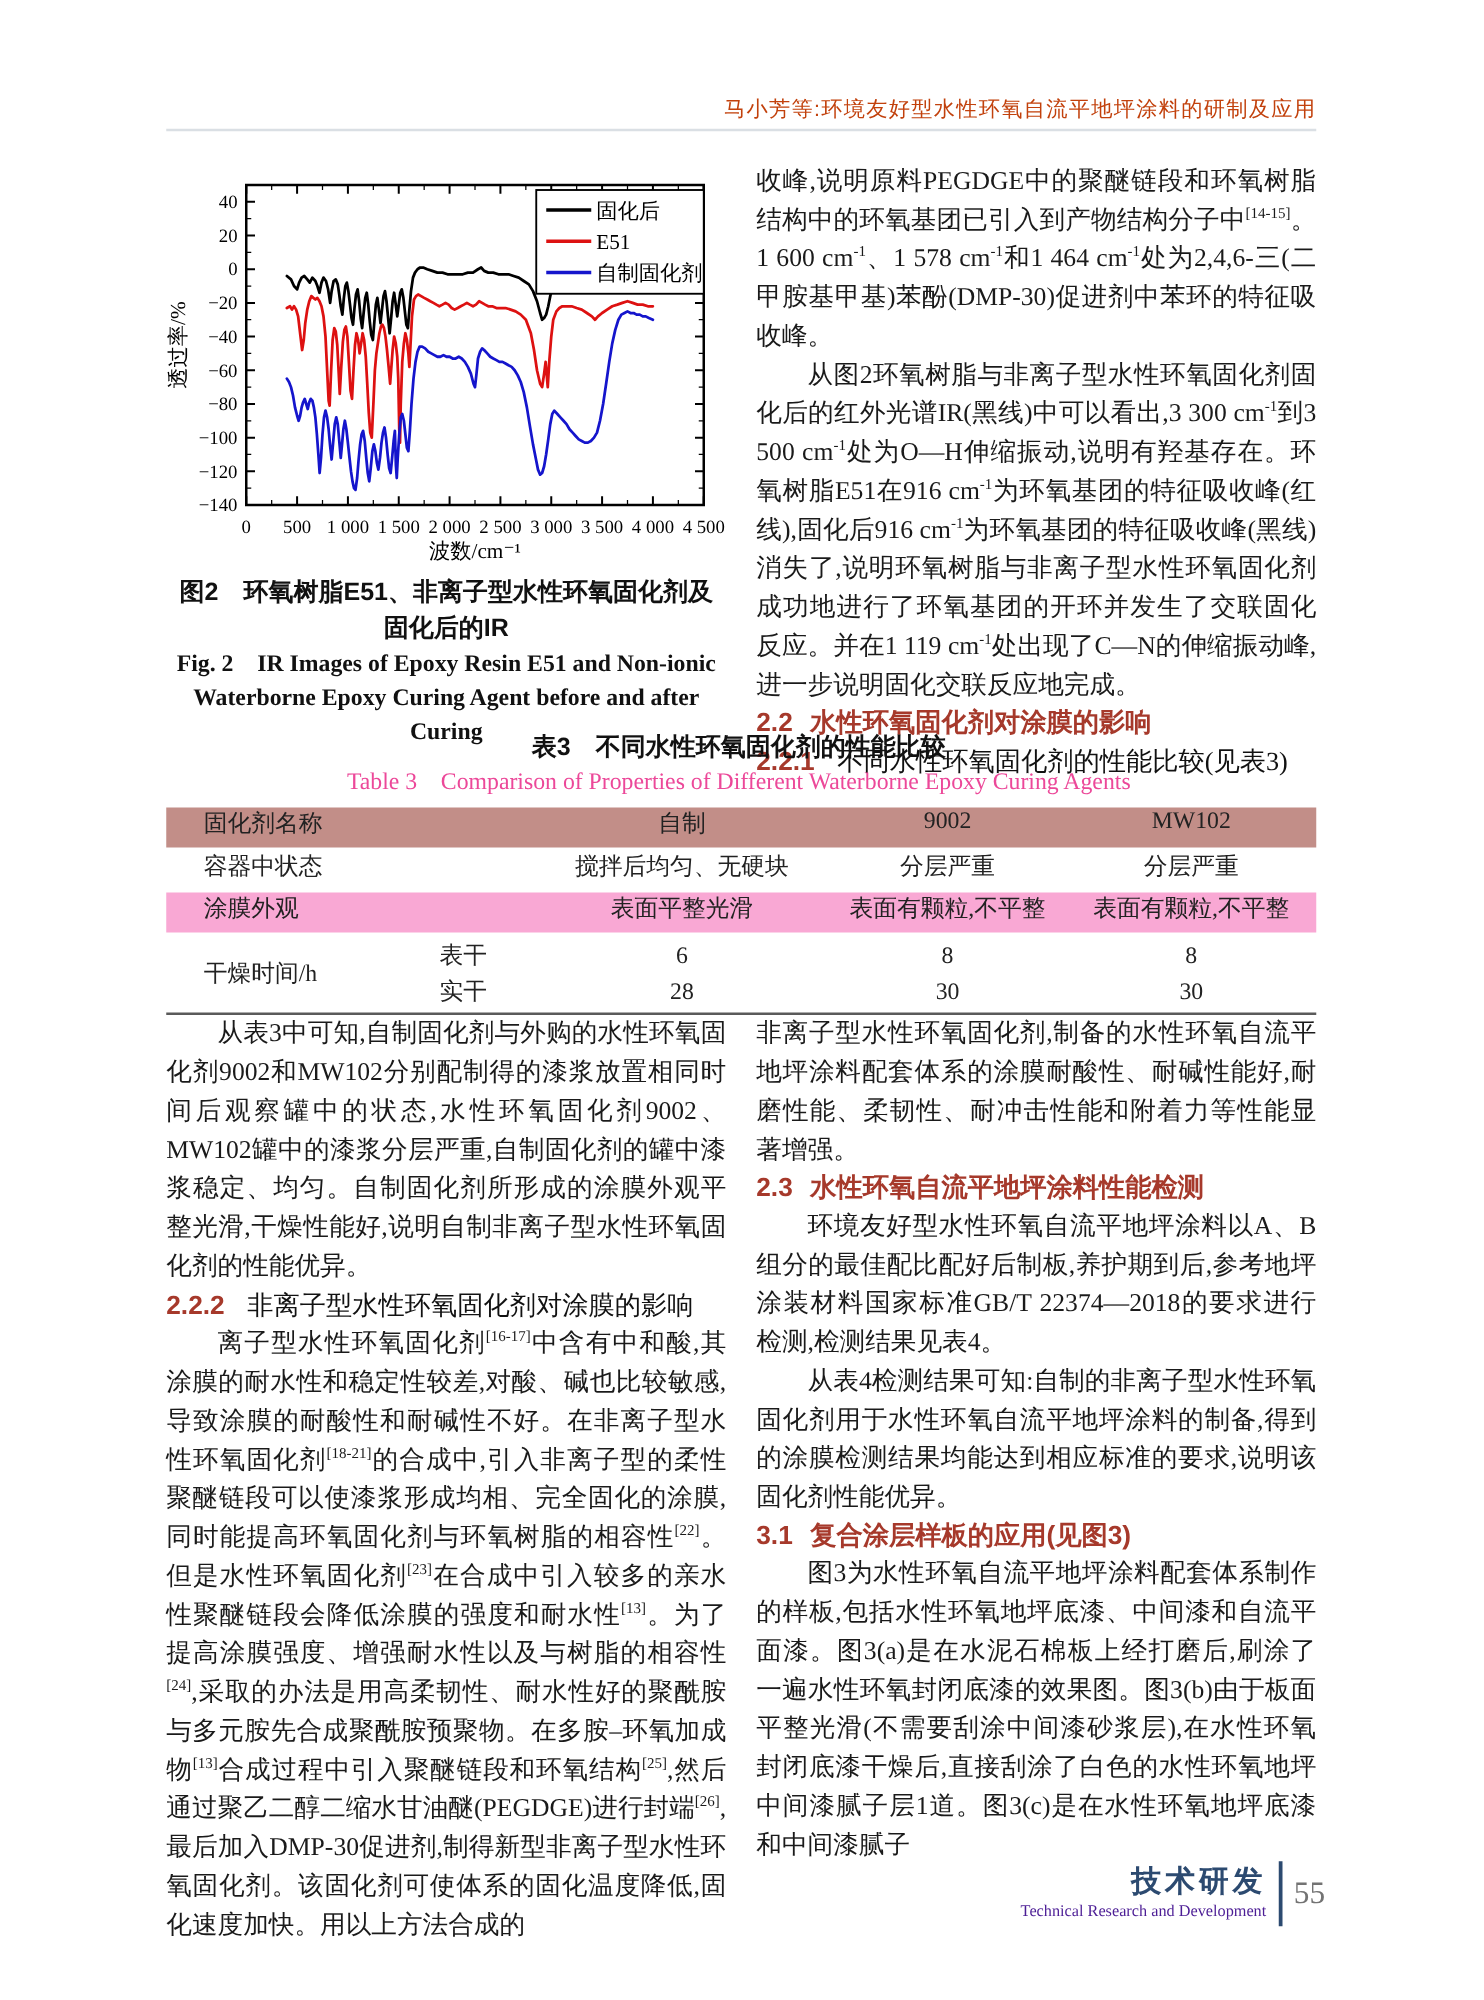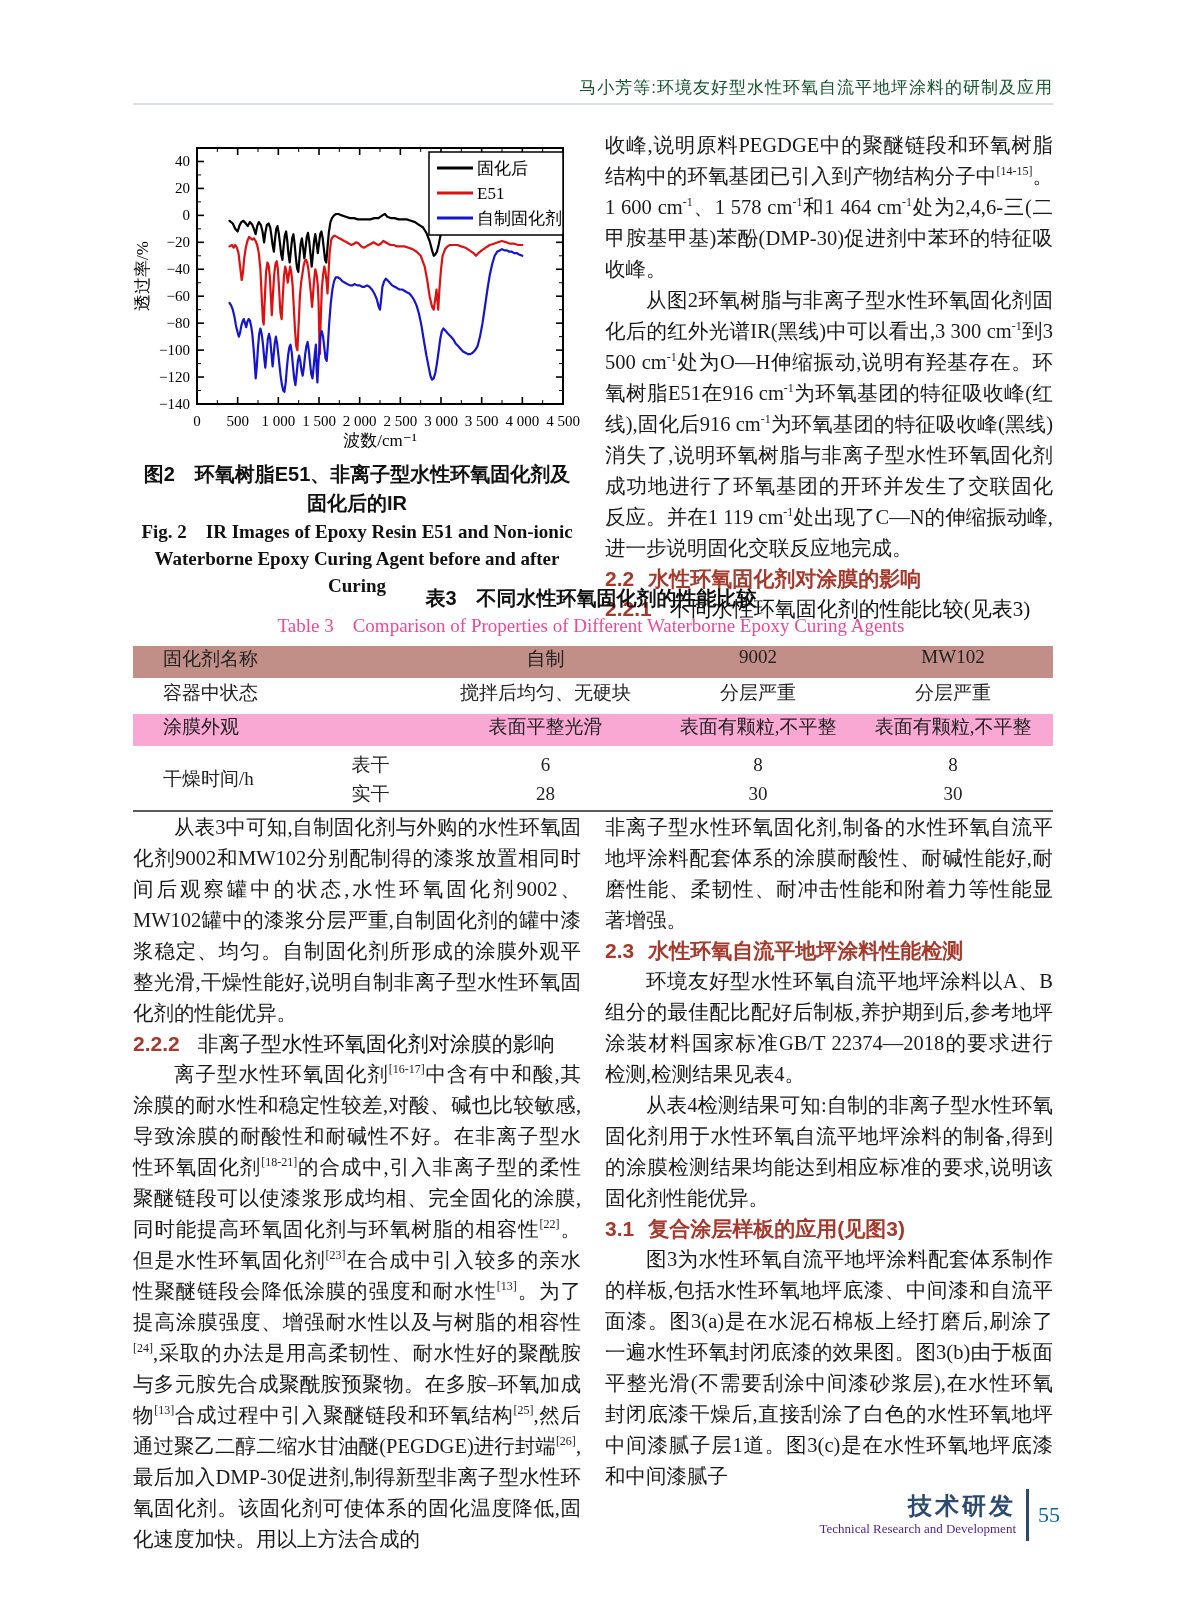--- a/index.html
+++ b/index.html
@@ -1,21 +1,21 @@
 <!DOCTYPE html>
 <html><head>
 <meta charset="utf-8">
 <style>
   html,body{margin:0;padding:0;}
   body{width:1187px;height:1600px;background:#ffffff;position:relative;
        font-family:"Liberation Serif","DejaVu Serif",serif;color:#1a1a1a;}
   .abs{position:absolute;}
   
   .page-header{top:76px;right:134px;font-family:"Liberation Sans","DejaVu Sans",sans-serif;
-               font-size:17px;color:#14532d;letter-spacing:1px;}
+               font-size:17px;color:#c2410c;letter-spacing:1px;}
   .header-rule{top:103px;left:133px;width:920px;border-top:2px solid #dadfe4;}
   
   .fig-chart{left:133px;top:136px;width:448px;height:322px;}
   .tick{font:15px "Liberation Serif","DejaVu Serif",serif;fill:#000;}
   .axis-label{font:17px "Liberation Serif","DejaVu Serif",serif;fill:#000;}
   .legend-label{font:17px "Liberation Serif","DejaVu Serif",serif;fill:#000;}
   .fig-cap{left:133px;top:460px;width:448px;text-align:center;}
   .fig-cap .cn{font-family:"Liberation Sans","DejaVu Sans",sans-serif;font-weight:bold;
                font-size:20px;line-height:29px;color:#111;}
   .fig-cap .en{font-weight:bold;font-size:19px;line-height:27px;color:#111;}
@@ -56,21 +56,21 @@
   .h-mixed .txt{color:#111;}
   .h-big{font-size:28px;line-height:38px;margin:22px 0 10px;}
   .h-big .num{margin-right:22px;}
   
   .page-footer{top:1489px;right:127px;display:flex;align-items:center;}
   .foot-text{text-align:right;}
   .foot-cn{font-family:"Liberation Sans","DejaVu Sans",sans-serif;font-weight:bold;
            font-size:24px;line-height:28px;color:#2c4a70;letter-spacing:3px;}
   .foot-en{font-size:13px;line-height:18px;color:#4c1d95;}
   .foot-bar{width:3px;height:52px;background:#2c4a70;margin:0 9px 0 10px;}
-  .foot-num{font-size:22px;color:#0369a1;}
+  .foot-num{font-size:25px;color:#737373;}
 </style>
 </head>
 <body>
 
 <div class="abs page-header">马小芳等:环境友好型水性环氧自流平地坪涂料的研制及应用</div>
 <div class="abs header-rule"></div>
 
 <svg class="abs fig-chart" viewBox="0 0 448 322" width="448" height="322">
     <rect x="64" y="12" width="366" height="256" fill="none" stroke="#000" stroke-width="2"></rect>
     <line x1="64" y1="268" x2="64" y2="261" stroke="#000" stroke-width="1.6"></line>

